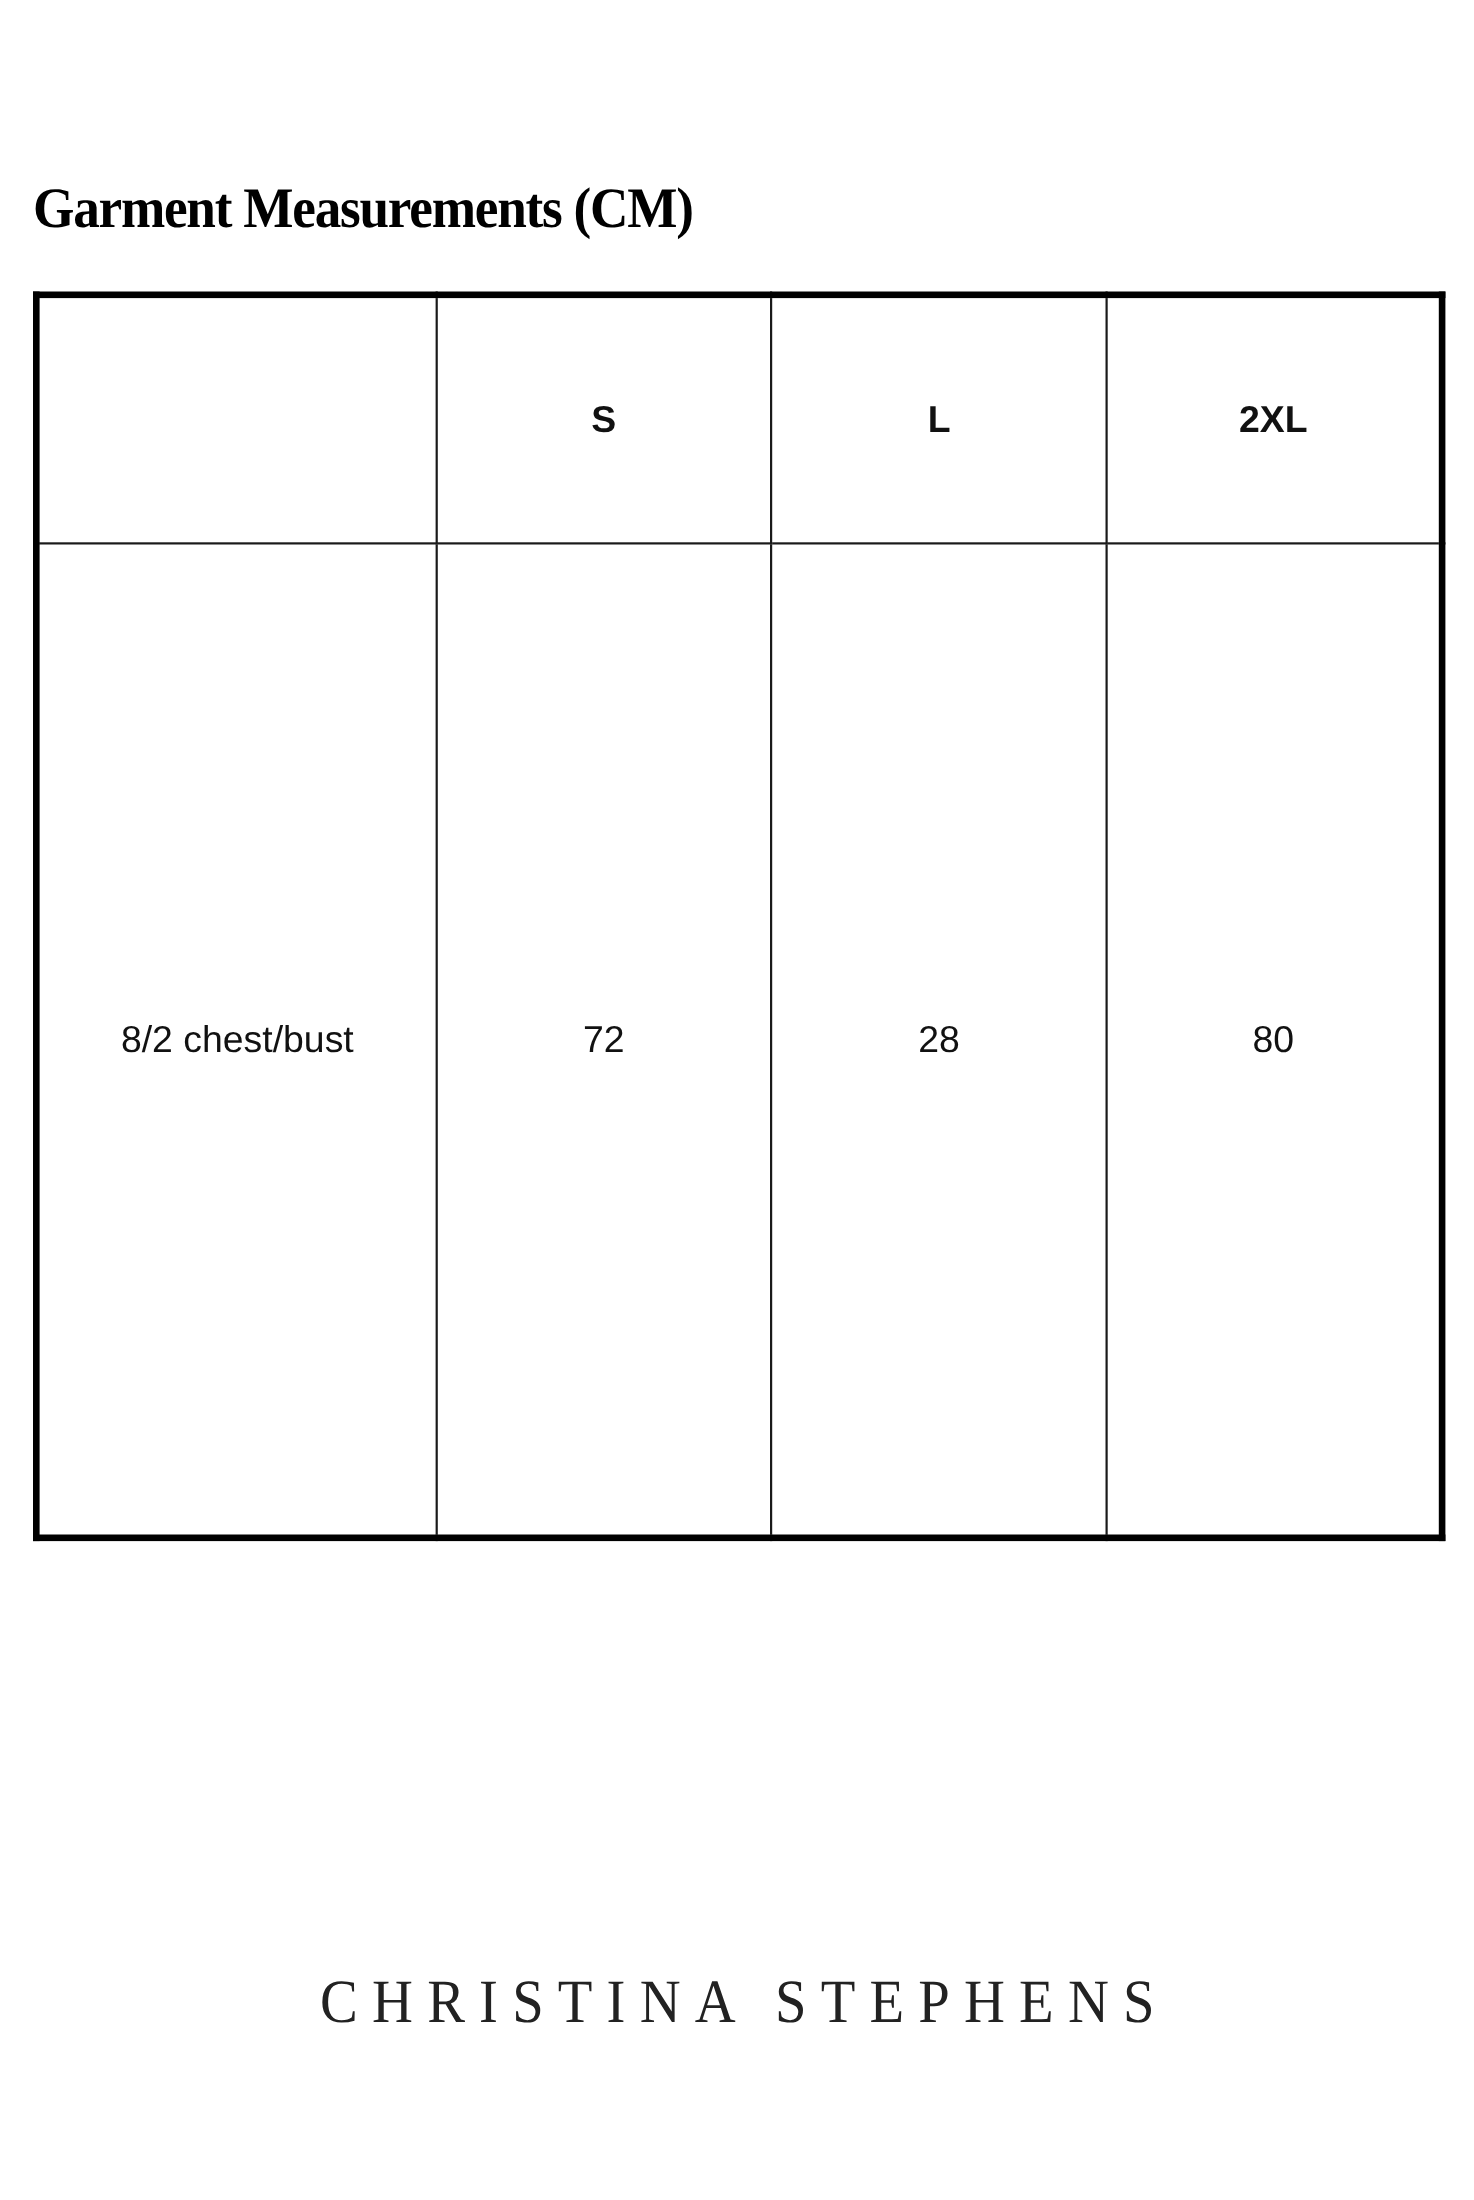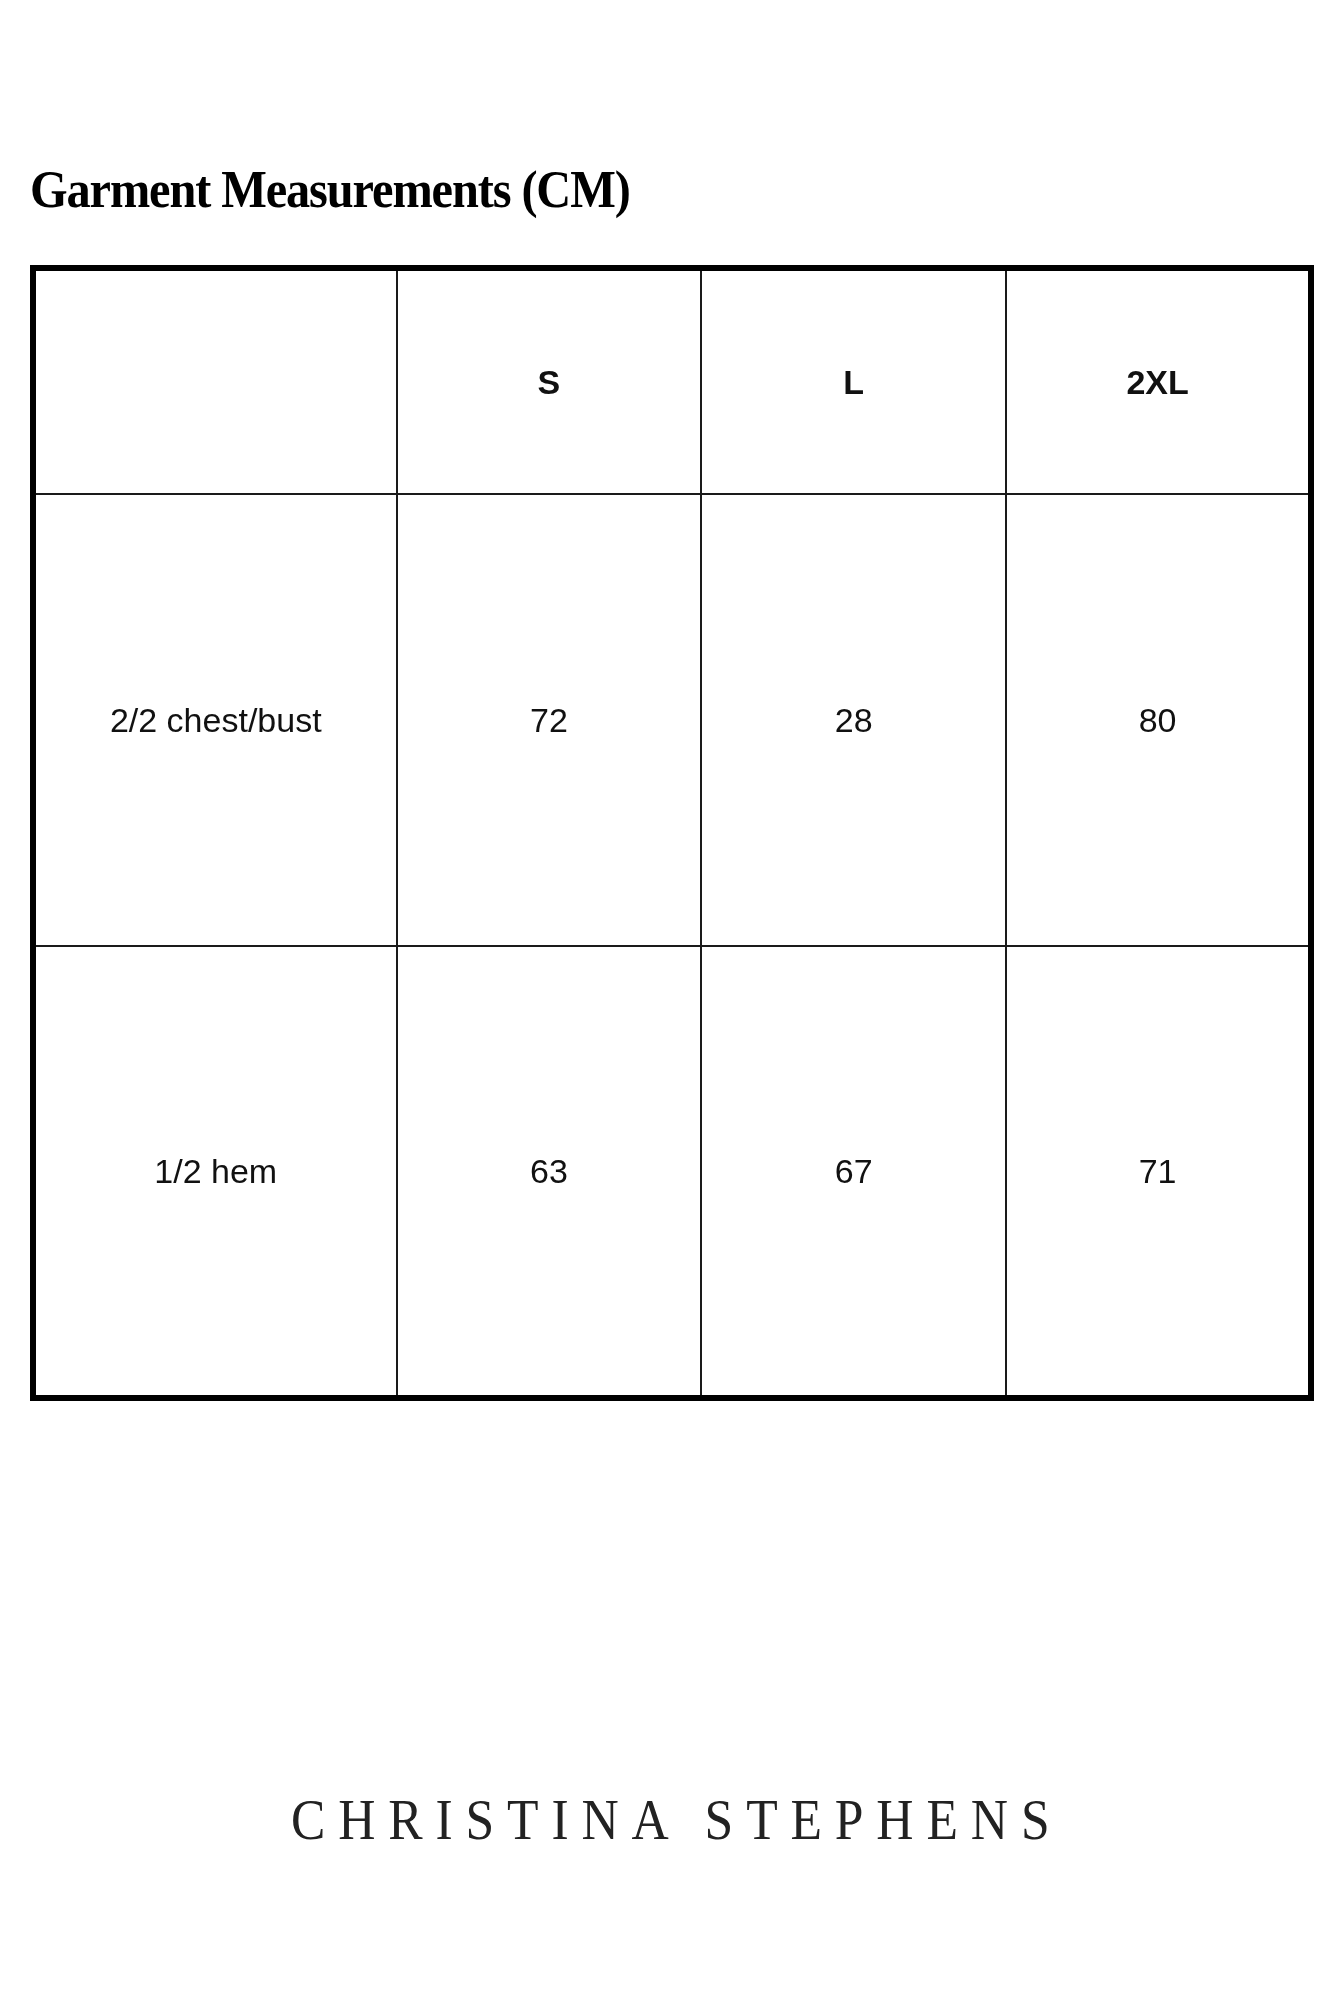--- a/index.html
+++ b/index.html
@@ -91,29 +91,23 @@
   <thead>
     <tr>
       <th class="label-cell"></th>
       <th>S</th>
       <th>L</th>
       <th>2XL</th>
     </tr>
   </thead>
   <tbody>
     <tr>
-      <td class="label-cell">2/2 chest/bust</td>
+      <td class="label-cell">8/2 chest/bust</td>
       <td>72</td>
       <td>28</td>
       <td>80</td>
-    </tr>
-    <tr>
-      <td class="label-cell">1/2 hem</td>
-      <td>63</td>
-      <td>67</td>
-      <td>71</td>
     </tr>
   </tbody>
 </table>
 
 <div class="brand">
   <span class="brand-inner">CHRISTINA STEPHENS</span>
 </div>
 
 </body></html>

